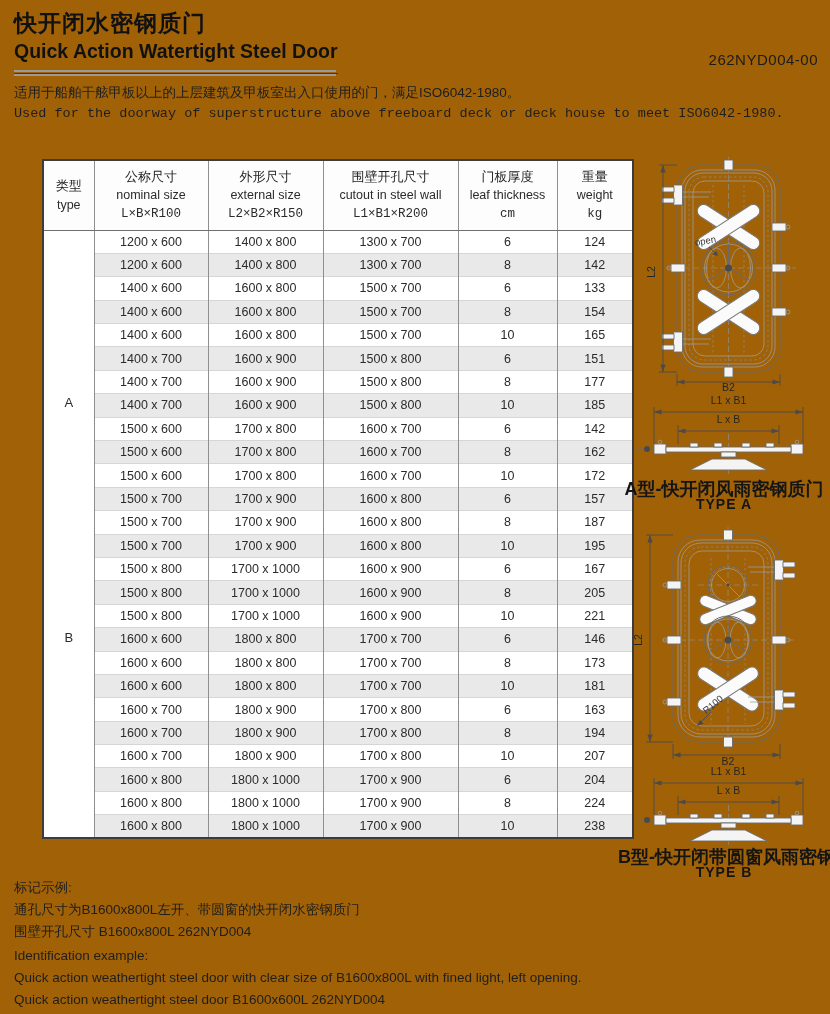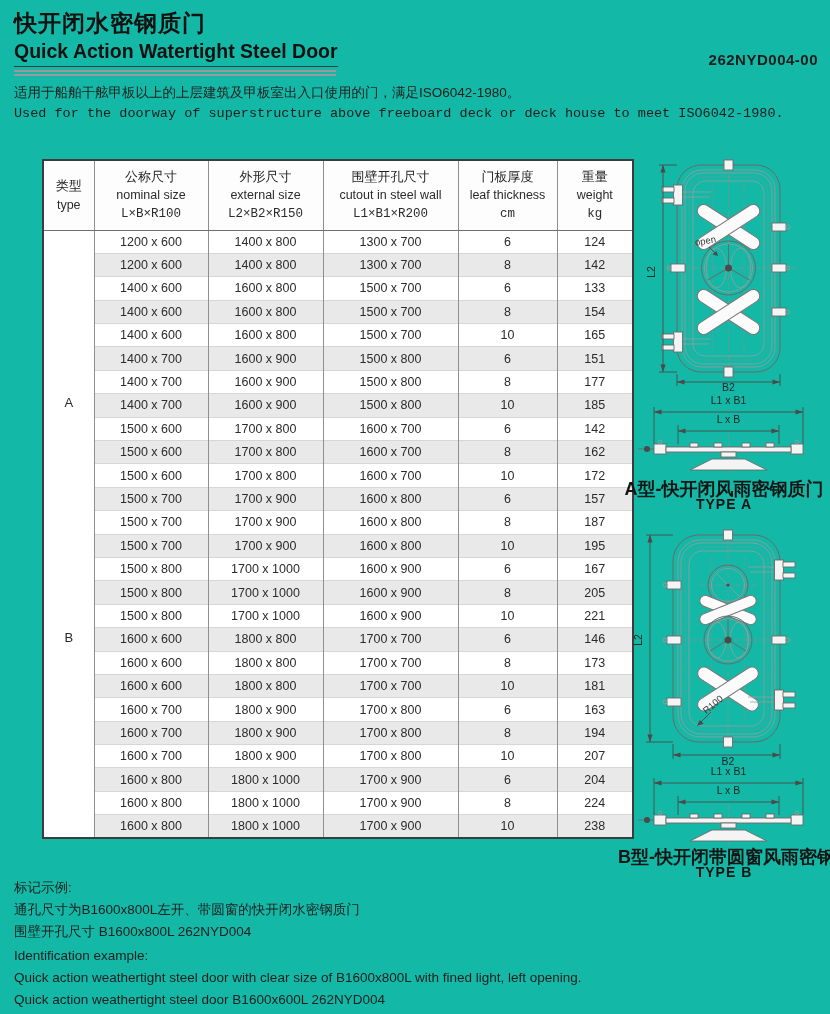--- a/index.html
+++ b/index.html
@@ -1,30 +1,30 @@
 <!DOCTYPE html>
 <html><head>
 <meta charset="utf-8">
 <style>
   * { margin:0; padding:0; box-sizing:border-box; }
   html,body { background:#e8e8e8; }
   body { font-family:"Liberation Sans","DejaVu Sans",sans-serif; color:#222; }
   .page {
     position:relative; width:830px; height:1014px; margin:0 auto;
-    background:#14b8a6; overflow:hidden;
+    background:#a16207; overflow:hidden;
   }
 
   
   .title-zh { position:absolute; left:14px; top:8px; font-size:23px; font-weight:bold; color:#111; letter-spacing:1px; }
   .title-en { position:absolute; left:14px; top:40px; font-size:19.5px; font-weight:bold; color:#111;
-              padding-bottom:3px; border-bottom:1.5px solid #3a3a3a; }
+              padding-bottom:10px; border-bottom:1.5px solid #3a3a3a; }
   .double-rule { position:absolute; left:14px; top:70px; width:322px; height:6px;
                  border-top:2px solid #9a9a9a; border-bottom:2px solid #9a9a9a; }
   .doc-code { position:absolute; right:12px; top:51px; width:220px; text-align:right;
-              font-size:15px; color:#1c1c1c; letter-spacing:.5px;font-weight:bold; }
+              font-size:15px; color:#1c1c1c; letter-spacing:.5px; }
   .intro-zh { position:absolute; left:14px; top:84px;  font-size:13.5px; color:#1e1e1e; }
   .intro-en { position:absolute; left:14px; top:106px; font-size:13.5px; color:#1e1e1e;font-family:Liberation Mono, monospace; }
 
   
   .spec-wrap { position:absolute; left:14px; top:159px; width:470px;padding-left:28px; }
   table.spec { width:590px; border-collapse:collapse; table-layout:fixed;
                border:2px solid #3c3c3c; background:#fff; }
   .spec th, .spec td { text-align:center; vertical-align:middle; font-size:12.5px; color:#2b2b2b;
                        overflow:hidden; }
   .spec thead th { height:70px; font-weight:normal; border-bottom:1px solid #6f6f6f; line-height:1.5;

